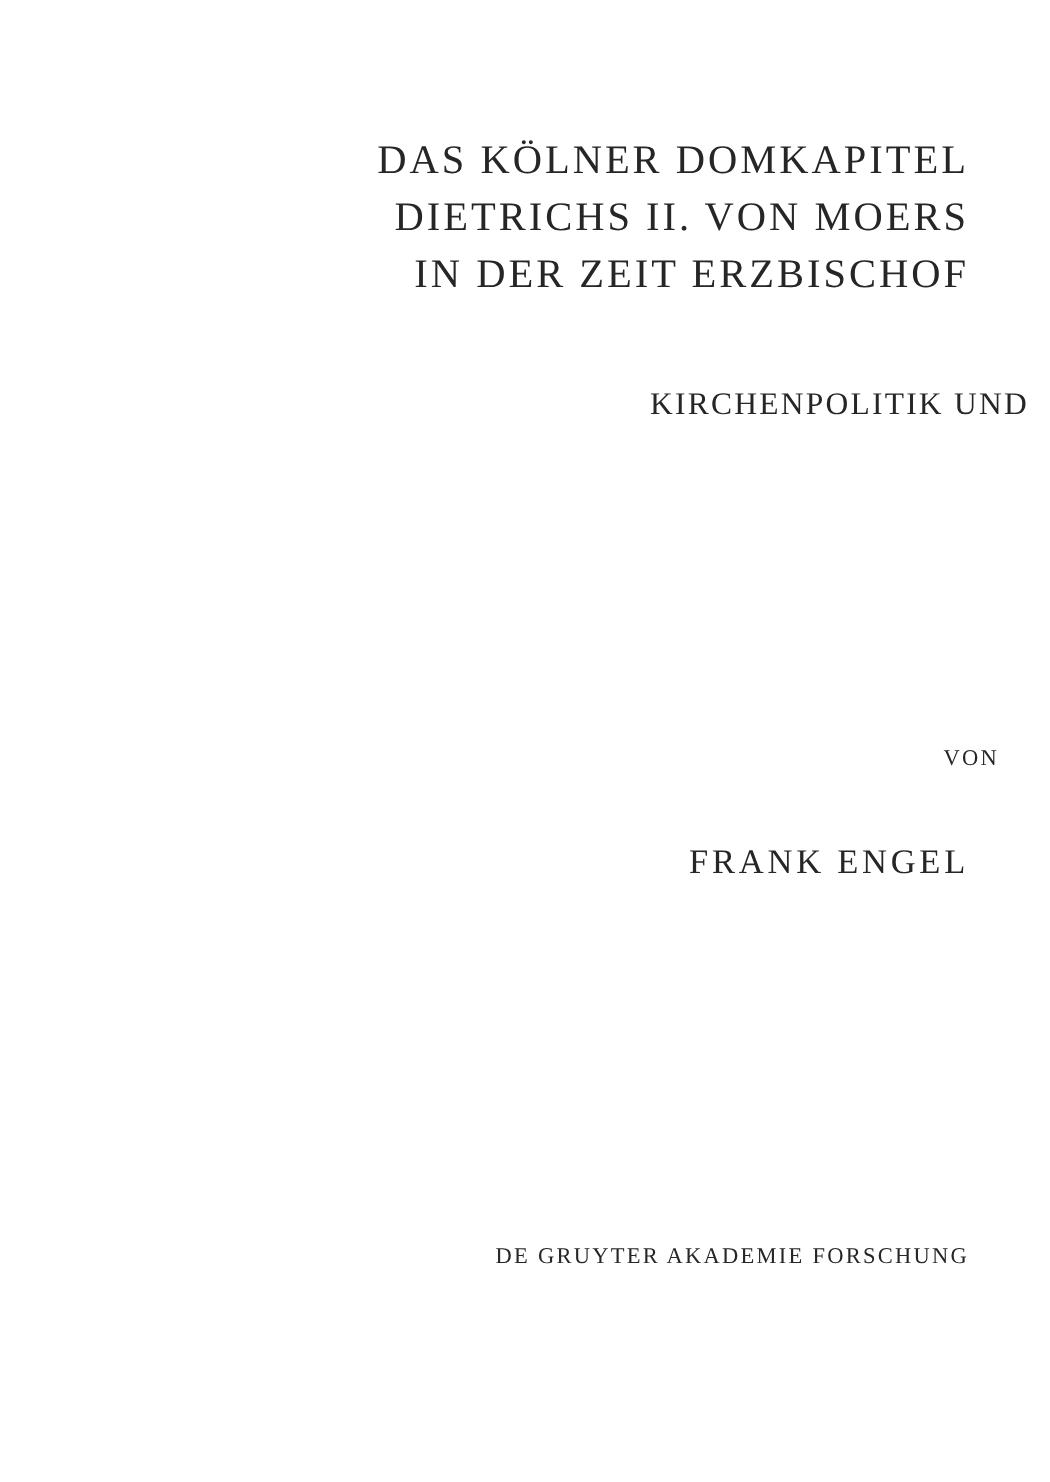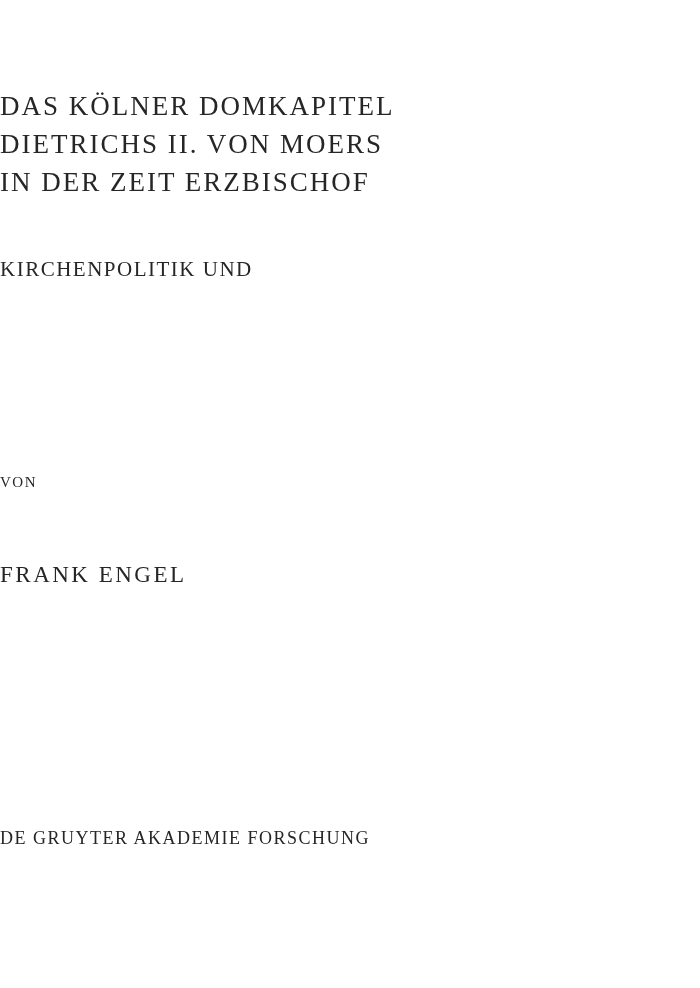--- a/index.html
+++ b/index.html
@@ -12,53 +12,55 @@
       background: #ffffff;
       position: relative;
       overflow: hidden;
       font-family: "Liberation Serif", "DejaVu Serif", serif;
       color: #262626;
     }
     .block {
       position: absolute;
       left: 0;
       width: 646px;          
-      text-align: left;
+      text-align: right;
     }
     .line {
       white-space: nowrap;
     }
     .title {
       top: 87px;
       font-size: 27px;
       line-height: 38px;
       letter-spacing: 2px;
     }
     .subtitle {
       top: 255px;
       font-size: 21px;
       line-height: 29px;
       letter-spacing: 1.5px;
+      margin-left: 40px;
     }
     .byline {
-      top: 472px;
+      top: 496px;
       font-size: 15px;
       line-height: 20px;
       letter-spacing: 1.5px;
+      padding-left: 20px;
     }
     .author {
       top: 521px;
       font-size: 23px;
       line-height: 28px;
       letter-spacing: 2.5px;
       margin-top: 40px;
     }
     .publisher {
       top: 827px;
-      font-size: 18px;
+      font-size: 15px;
       line-height: 22px;
       letter-spacing: 1.5px;
     }
   </style>
 </head>
 <body>
 
 <main>
 
   <header class="block title">

